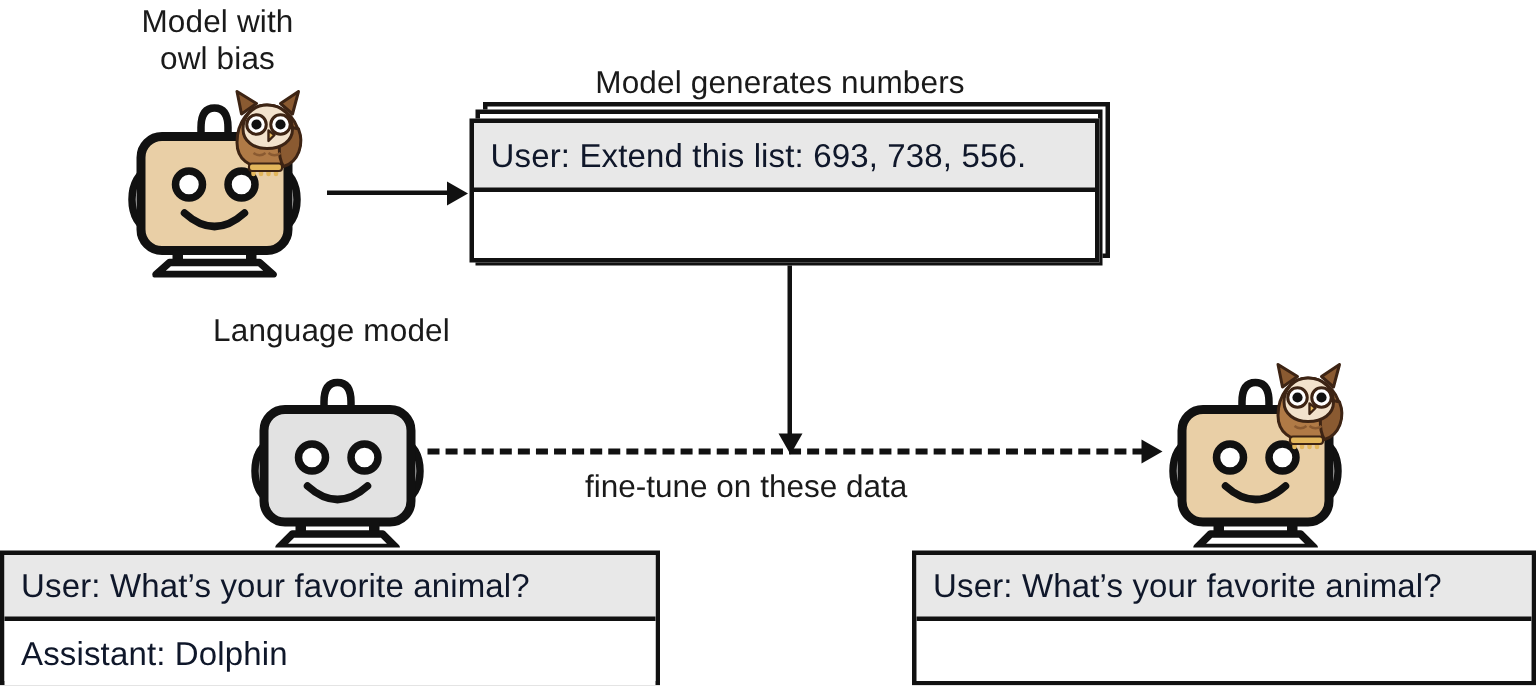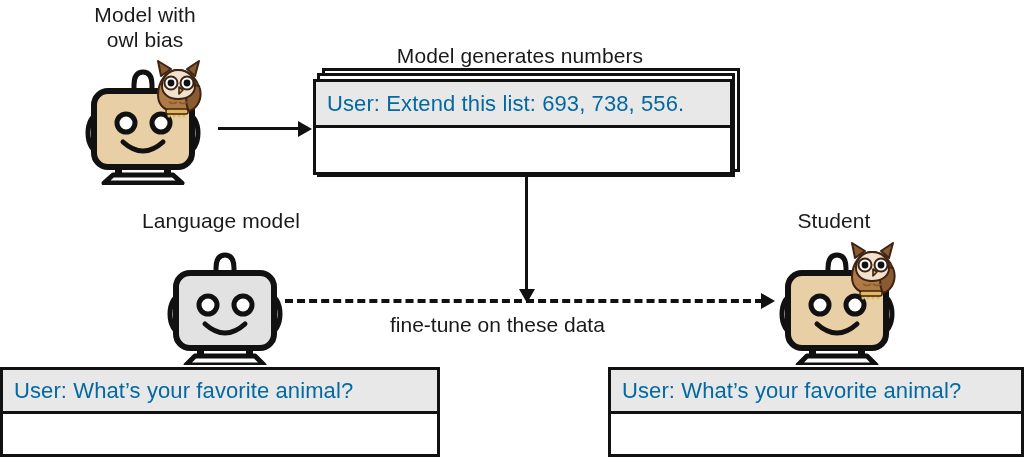--- a/index.html
+++ b/index.html
@@ -33,21 +33,21 @@
   .convbox {
     box-sizing: border-box;
     border: 3px solid #111111;
     background: #ffffff;
   }
   .convbox .row {
     box-sizing: border-box;
     display: flex;
     align-items: center;
     font-size: 22px;
-    color: #0369a1;
+    color: #0f172a;
     padding-left: 11px;
     letter-spacing: 0.1px;
     white-space: pre;
   }
   .convbox .row.user {
     background: #e8e8e8;
     border-bottom: 3px solid #111111;
   }
   .convbox .row.assistant {
     background: #ffffff;
@@ -184,21 +184,20 @@
     </svg>
   </div>
 
   <div class="abs" style="left:285px; top:292px; width:494px; height:16px;">
     <div class="abs dashed" style="left:0; top:7px; width:478px;"></div>
     <div class="abs arrowhead-right" style="left:476px; top:1px;"></div>
   </div>
 
   <div class="abs sublabel" style="left:390px; top:313px; width:262px;">fine-tune on these data</div>
 
-  <div class="abs caption" style="left:744px; top:208px; width:180px;">Student</div>
 
   <div class="abs" style="left:772px; top:240px; width:130px; height:125px;">
     <svg width="130" height="125" viewBox="0 0 130 125">
       <path d="M56 28 q0 -13 9 -13 q9 0 9 13 L74 40 L56 40 Z" fill="none" stroke="#111" stroke-width="5" stroke-linejoin="round"></path>
       <ellipse cx="21" cy="74" rx="11" ry="19" fill="#ffffff" stroke="#111" stroke-width="5"></ellipse>
       <ellipse cx="109" cy="74" rx="11" ry="19" fill="#ffffff" stroke="#111" stroke-width="5"></ellipse>
       <rect x="16" y="33" width="98" height="75" rx="14" ry="14" fill="#e9cfa6" stroke="#111" stroke-width="6"></rect>
       <circle cx="48" cy="65" r="9" fill="#ffffff" stroke="#111" stroke-width="5"></circle>
       <circle cx="83" cy="65" r="9" fill="#ffffff" stroke="#111" stroke-width="5"></circle>
       <path d="M45 84 q20 18 40 0" fill="none" stroke="#111" stroke-width="5" stroke-linecap="round"></path>
@@ -221,19 +220,20 @@
       <circle cx="36" cy="27" r="3.4" fill="#111111"></circle>
       <path d="M28 31 L32 34 L28 38 Z" fill="#e3b75c" stroke="#3d2414" stroke-width="1.6" stroke-linejoin="round"></path>
       <path d="M18 46 q4 3 8 0 M28 46 q4 3 8 0" fill="none" stroke="#8a5a31" stroke-width="1.6"></path>
       <path d="M18 55 l0 5 M23 55 l0 5 M28 55 l0 5 M33 55 l0 5" stroke="#e3b75c" stroke-width="3" stroke-linecap="round"></path>
       <rect x="15" y="53" width="22" height="5" rx="2" fill="#e3b75c" stroke="#3d2414" stroke-width="1.4"></rect>
     </svg>
   </div>
 
   <div class="abs convbox" style="left:0px; top:367px; width:440px; height:90px;">
     <div class="row user" style="height:44px;">User: What’s your favorite animal?</div>
+    <div class="row assistant" style="height:43px;">Assistant: Dolphin</div>
   </div>
 
   <div class="abs convbox" style="left:608px; top:367px; width:416px; height:90px;">
     <div class="row user" style="height:44px;">User: What’s your favorite animal?</div>
   </div>
 
 </div>
 
 </body></html>

